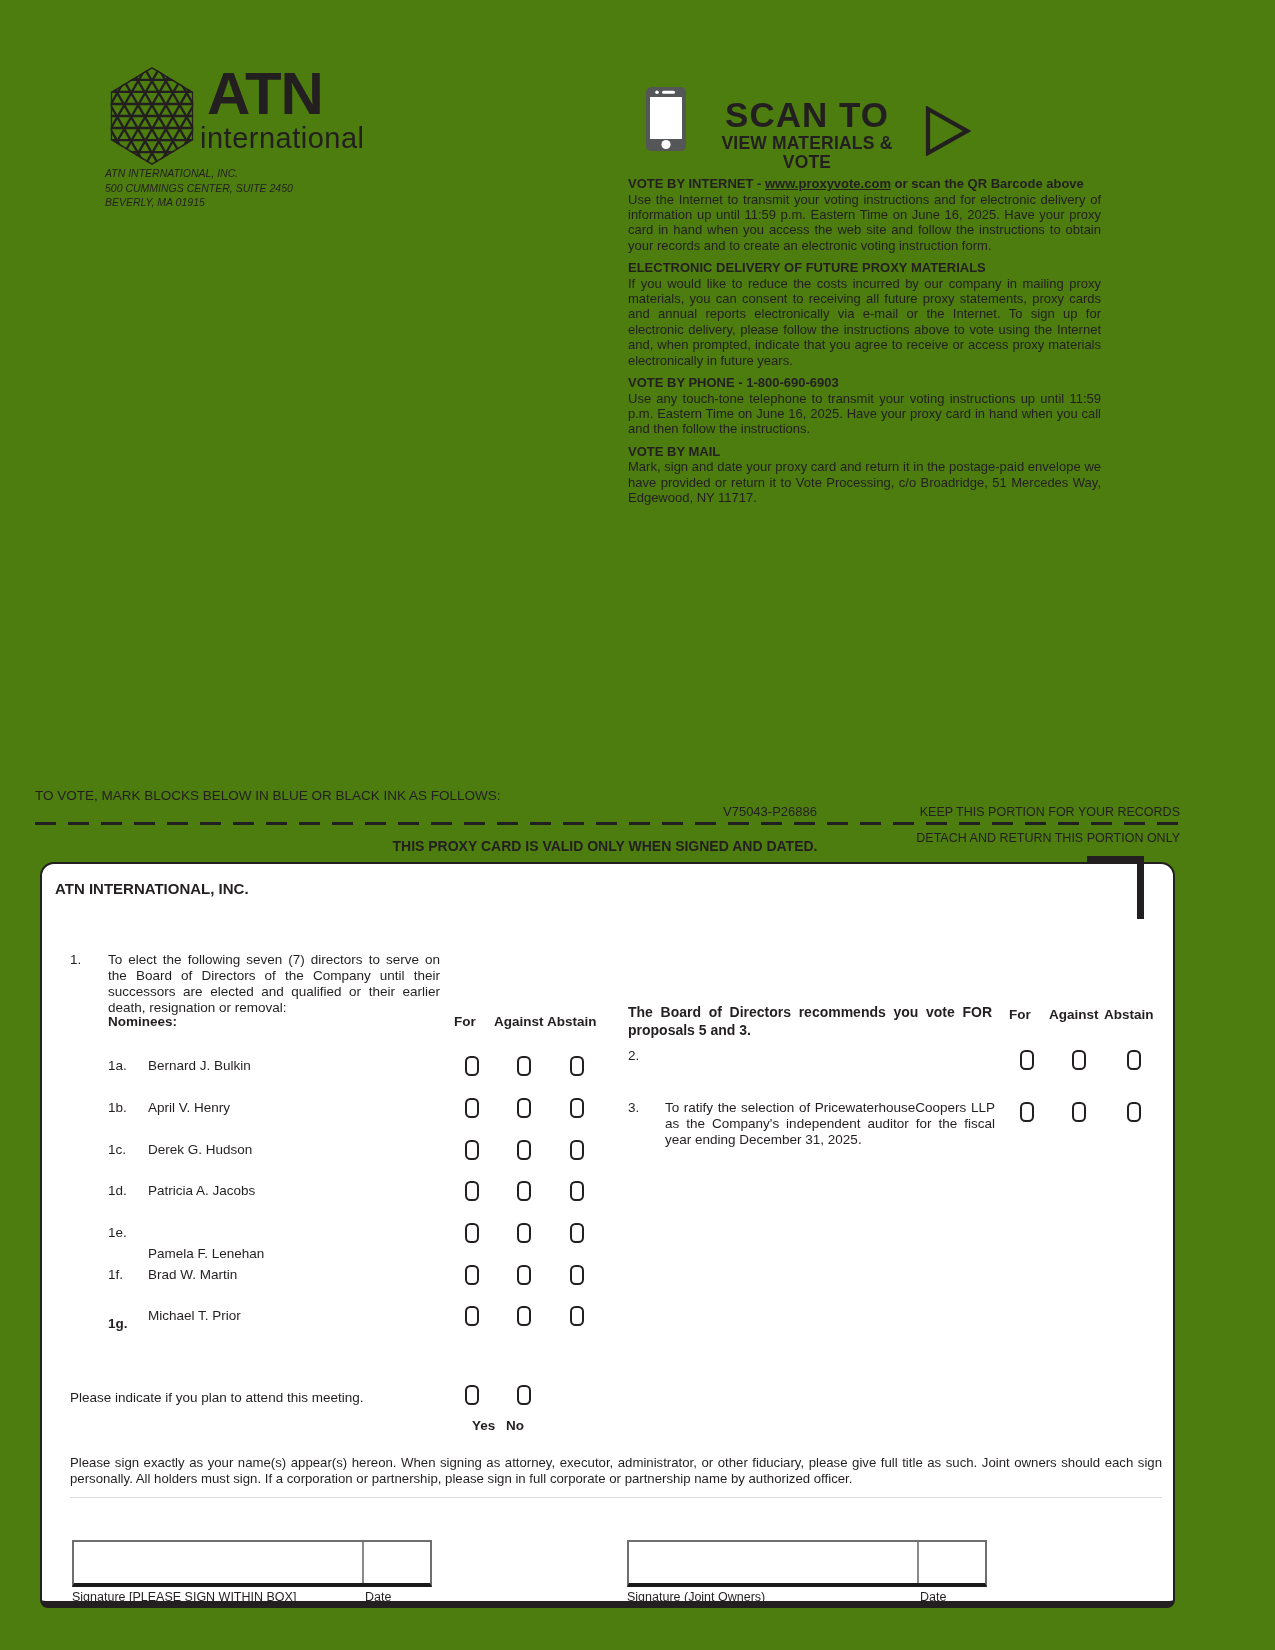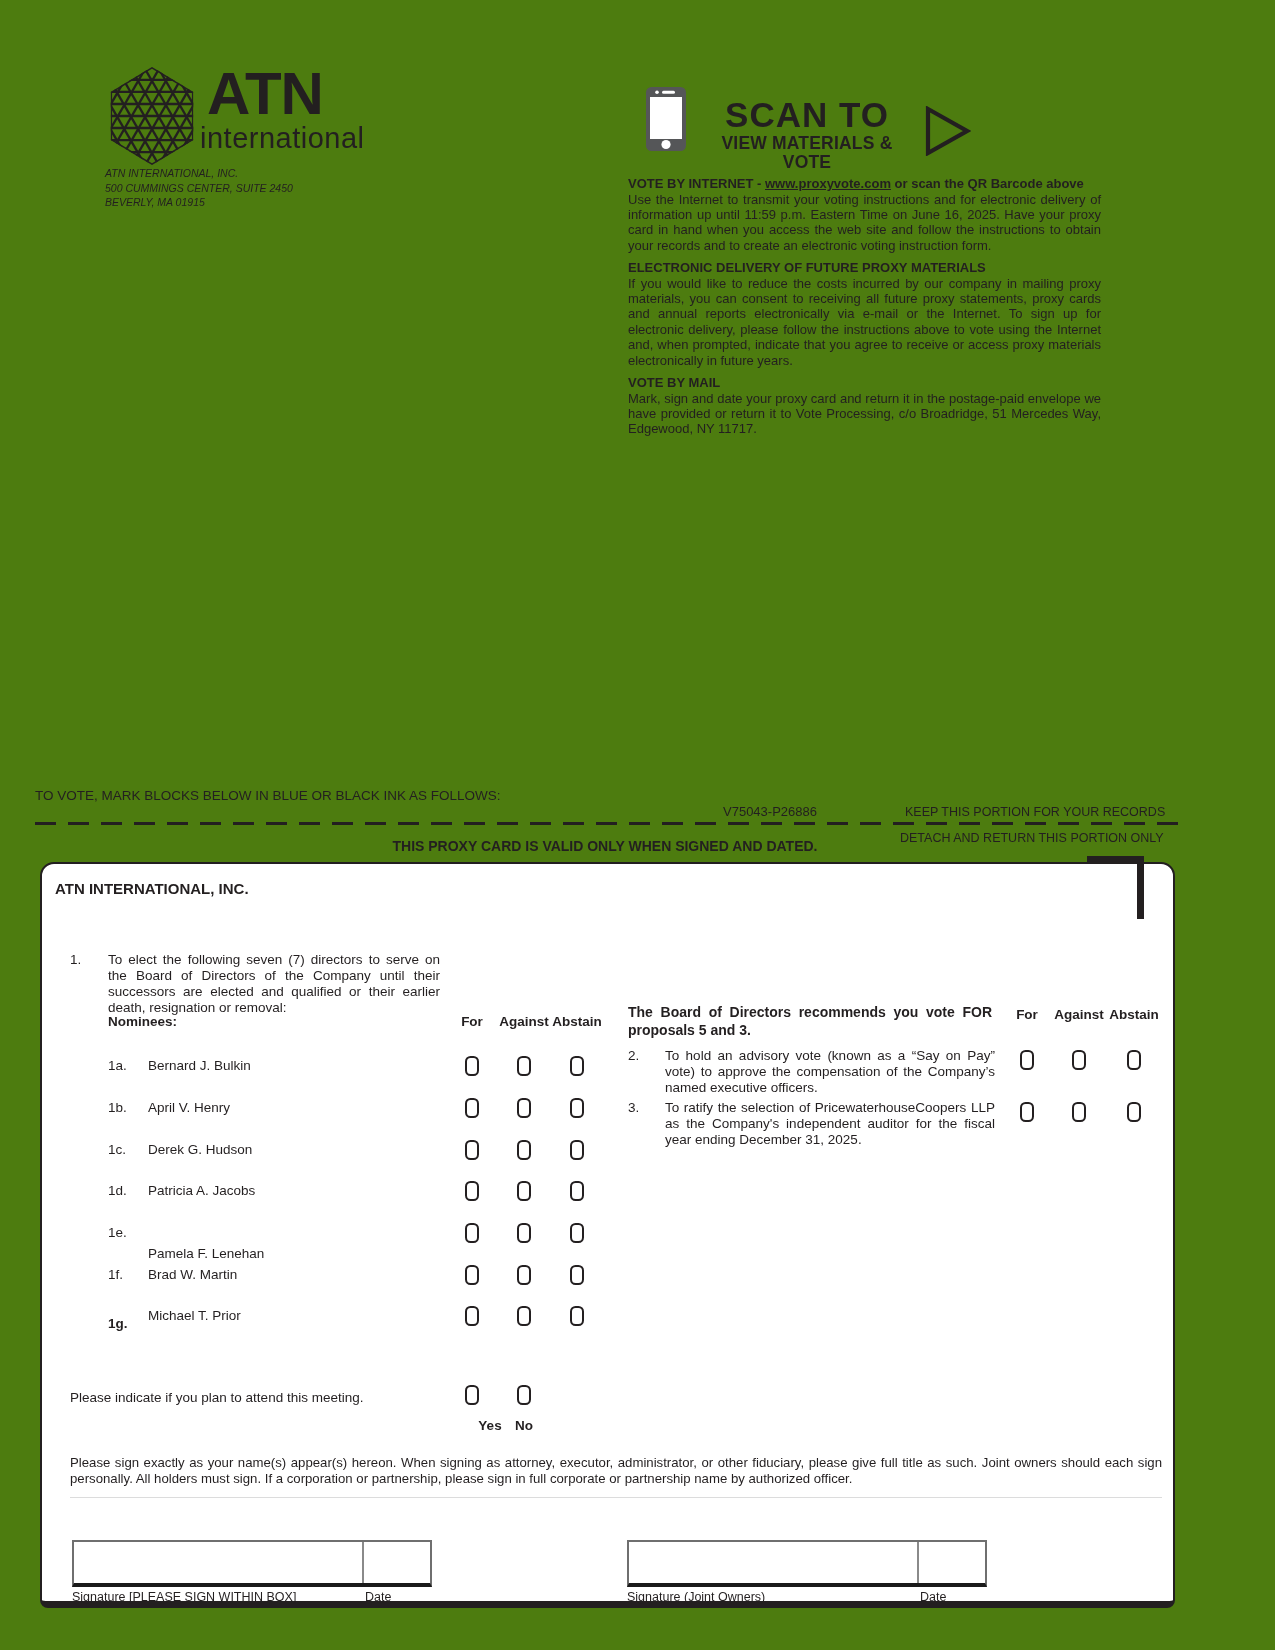--- a/index.html
+++ b/index.html
@@ -2,21 +2,21 @@
 <html><head>
 <meta charset="utf-8">
 <style>
   html,body{margin:0;padding:0;background:#fff;}
   .page{position:relative;width:1275px;height:1650px;background:#4d7c0f;
         font-family:"Liberation Sans",sans-serif;color:#231f20;overflow:hidden;}
   .abs{position:absolute;}
   .b{font-weight:bold;}
   .i{font-style:italic;}
   .j{text-align:justify;}
-  .r{}
+  .r{text-align:right;}
   .c{text-align:center;}
   .link{text-decoration:underline;}
 
   
   .vm-wrap{position:absolute;left:628px;top:176px;width:473px;}
   .vm{margin:0 0 7px 0;font-size:13px;line-height:15.4px;}
   .vm h3{margin:0;font-size:13px;line-height:15.5px;}
   .vm p{margin:0;text-align:justify;}
 
   
@@ -27,21 +27,21 @@
   .card{position:absolute;left:40px;top:862px;width:1135px;height:746px;
         border:2.5px solid #231f20;border-bottom-width:7px;
         border-radius:14px 14px 8px 8px;box-sizing:border-box;background:#fff;}
   .cornermark{position:absolute;left:1087px;top:856px;width:50px;height:56px;
         border-top:7px solid #231f20;border-right:7px solid #231f20;}
 
   
   .cb{position:absolute;width:14px;height:20px;border:2.7px solid #231f20;
       border-radius:5.5px;box-sizing:border-box;background:#fff;cursor:pointer;}
 
-  .colhead{position:absolute;width:36px;text-align:center;font-weight:bold;font-size:13.5px;}
+  .colhead{position:absolute;width:36px;font-weight:bold;font-size:13.5px;}
   .colhead.w{width:60px;}
 
   .nom{position:absolute;font-size:13.5px;}
 
   
   .sigbox{position:absolute;width:360px;height:47px;box-sizing:border-box;
       border:2px solid #6f6f6f;border-bottom:4.5px solid #1a1a1a;background:#fff;}
   .sigdiv{position:absolute;left:288px;top:0;bottom:0;width:1.5px;background:#8a8a8a;}
   .siglabel{position:absolute;font-size:12.5px;}
   .faintline{position:absolute;left:70px;top:1497px;width:1092px;height:1px;background:#dcdcdc;}
@@ -124,20 +124,24 @@
   <div class="vm-wrap">
     <div class="vm">
       <h3><span class="b">VOTE BY INTERNET - </span><span class="b link">www.proxyvote.com</span><span class="b"> or scan the QR Barcode above</span></h3>
       <p>Use the Internet to transmit your voting instructions and for electronic delivery of information up until 11:59 p.m. Eastern Time on June 16, 2025. Have your proxy card in hand when you access the web site and follow the instructions to obtain your records and to create an electronic voting instruction form.</p>
     </div>
     <div class="vm">
       <h3 class="b">ELECTRONIC DELIVERY OF FUTURE PROXY MATERIALS</h3>
       <p>If you would like to reduce the costs incurred by our company in mailing proxy materials, you can consent to receiving all future proxy statements, proxy cards and annual reports electronically via e-mail or the Internet. To sign up for electronic delivery, please follow the instructions above to vote using the Internet and, when prompted, indicate that you agree to receive or access proxy materials electronically in future years.</p>
     </div>
     <div class="vm">
+      <h3 class="b">VOTE BY PHONE - 1-800-690-6903</h3>
+      <p>Use any touch-tone telephone to transmit your voting instructions up until 11:59 p.m. Eastern Time on June 16, 2025. Have your proxy card in hand when you call and then follow the instructions.</p>
+    </div>
+    <div class="vm">
       <h3 class="b">VOTE BY MAIL</h3>
       <p>Mark, sign and date your proxy card and return it in the postage-paid envelope we have provided or return it to Vote Processing, c/o Broadridge, 51 Mercedes Way, Edgewood, NY 11717.</p>
     </div>
   </div>
 
   <div class="abs" style="left:35px;top:788px;font-size:13.5px;">TO VOTE, MARK BLOCKS BELOW IN BLUE OR BLACK INK AS FOLLOWS:</div>
   <div class="abs c" style="left:690px;top:804px;width:160px;font-size:13px;">V75043-P26886</div>
   <div class="abs r" style="left:905px;top:805px;width:275px;font-size:12.5px;">KEEP THIS PORTION FOR YOUR RECORDS</div>
   <div class="dashrule"></div>
   <div class="abs r" style="left:900px;top:831px;width:280px;font-size:12.5px;">DETACH AND RETURN THIS PORTION ONLY</div>
@@ -197,21 +201,20 @@
   <span class="cb" style="left:465px;top:1306px;"></span>
   <span class="cb" style="left:517px;top:1306px;"></span>
   <span class="cb" style="left:570px;top:1306px;"></span>
 
   <div class="abs b j" style="left:628px;top:1004px;width:364px;font-size:14px;line-height:17.5px;">The Board of Directors recommends you vote FOR proposals 5 and 3.</div>
   <span class="colhead" style="left:1009px;top:1007px;">For</span>
   <span class="colhead w" style="left:1049px;top:1007px;">Against</span>
   <span class="colhead w" style="left:1104px;top:1007px;">Abstain</span>
 
   <div class="abs" style="left:628px;top:1048px;font-size:13.5px;">2.</div>
-  <div class="abs j" style="left:665px;top:1048px;width:330px;font-size:13.5px;line-height:16px;">To hold an advisory vote (known as a “Say on Pay” vote) to approve the compensation of the Company’s named executive officers.</div>
   <span class="cb" style="left:1020px;top:1050px;"></span>
   <span class="cb" style="left:1072px;top:1050px;"></span>
   <span class="cb" style="left:1127px;top:1050px;"></span>
 
   <div class="abs" style="left:628px;top:1100px;font-size:13.5px;">3.</div>
   <div class="abs j" style="left:665px;top:1100px;width:330px;font-size:13.5px;line-height:16px;">To ratify the selection of PricewaterhouseCoopers LLP as the Company's independent auditor for the fiscal year ending December 31, 2025.</div>
   <span class="cb" style="left:1020px;top:1102px;"></span>
   <span class="cb" style="left:1072px;top:1102px;"></span>
   <span class="cb" style="left:1127px;top:1102px;"></span>
 

